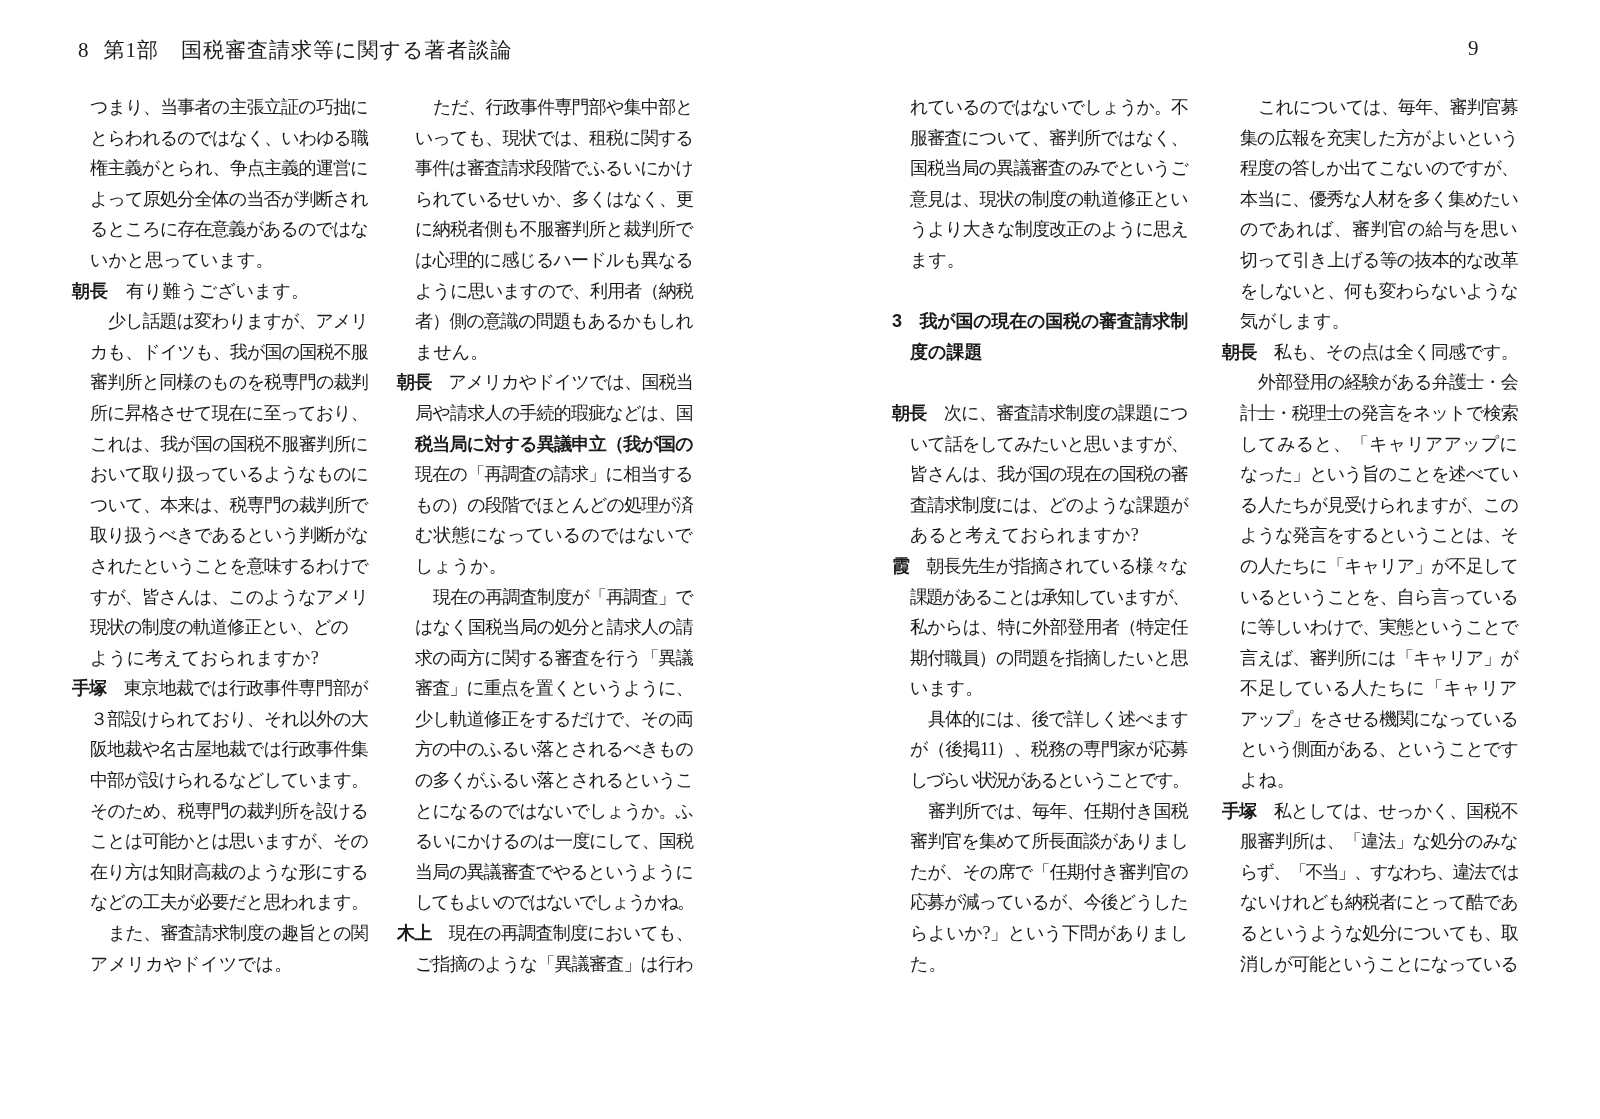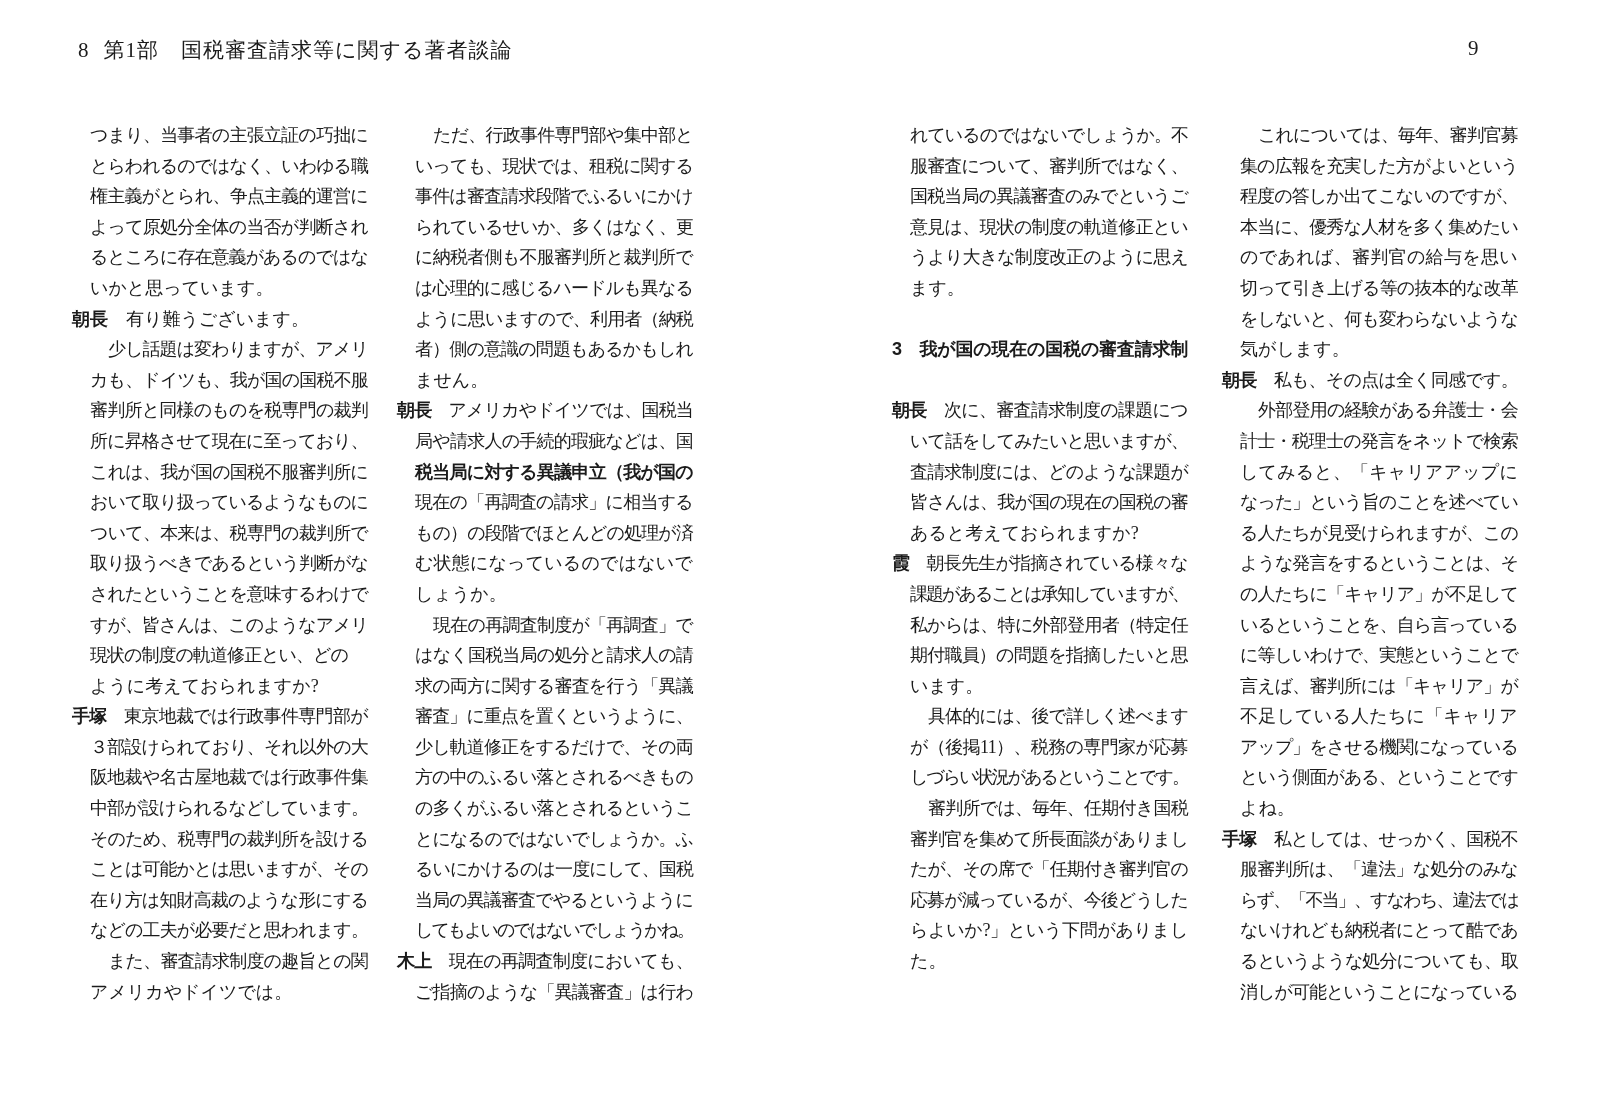--- a/index.html
+++ b/index.html
@@ -31,21 +31,21 @@
     font-size: 21px;
     letter-spacing: 1px;
     white-space: nowrap;
   }
   #head-left  { left: 78px; }
   #head-right { left: 668px; }
   .head-title { margin-left: 14px; }
 
   .col {
     position: absolute;
-    top: 120px;
+    top: 92px;
     width: 296px;
   }
   #c1 { left: 72px; }
   #c2 { left: 397px; }
   #c3 { left: 92px; }
   #c4 { left: 422px; }
 
   .ln {
     height: 30.6px;
     line-height: 30.6px;
@@ -140,25 +140,26 @@
   </div>
   <div class="col" id="c3">
       <div class="ln ind1" style="letter-spacing: -0.994141px;"><span class="tx" style="margin-right: 0.994141px;">れているのではないでしょうか。不</span></div>
       <div class="ln ind1" style="letter-spacing: -0.835938px;"><span class="tx" style="margin-right: 0.835938px;">服審査について、審判所ではなく、</span></div>
       <div class="ln ind1" style="letter-spacing: -0.835938px;"><span class="tx" style="margin-right: 0.835938px;">国税当局の異議審査のみでというご</span></div>
       <div class="ln ind1" style="letter-spacing: -0.756836px;"><span class="tx" style="margin-right: 0.756836px;">意見は、現状の制度の軌道修正とい</span></div>
       <div class="ln ind1" style="letter-spacing: -0.888672px;"><span class="tx" style="margin-right: 0.888672px;">うより大きな制度改正のように思え</span></div>
       <div class="ln ind1"><span class="tx">ます。</span></div>
       <div class="ln ind0"></div>
       <div class="ln ind0 hd" style="letter-spacing: -0.217831px;"><span class="tx" style="margin-right: 0.217831px;">3　我が国の現在の国税の審査請求制</span></div>
+      <div class="ln ind1 hd"><span class="tx">度の課題</span></div>
       <div class="ln ind0"></div>
       <div class="ln ind0" style="letter-spacing: -0.6875px;"><b class="sp">朝長　</b><span class="tx" style="margin-right: 0.6875px;">次に、審査請求制度の課題につ</span></div>
       <div class="ln ind1" style="letter-spacing: -0.967773px;"><span class="tx" style="margin-right: 0.967773px;">いて話をしてみたいと思いますが、</span></div>
+      <div class="ln ind1" style="letter-spacing: -0.80957px;"><span class="tx" style="margin-right: 0.80957px;">皆さんは、我が国の現在の国税の審</span></div>
       <div class="ln ind1" style="letter-spacing: -0.835938px;"><span class="tx" style="margin-right: 0.835938px;">査請求制度には、どのような課題が</span></div>
-      <div class="ln ind1" style="letter-spacing: -0.80957px;"><span class="tx" style="margin-right: 0.80957px;">皆さんは、我が国の現在の国税の審</span></div>
       <div class="ln ind1"><span class="tx">あると考えておられますか?</span></div>
       <div class="ln ind0" style="letter-spacing: -0.761949px;"><b class="sp">霞　</b><span class="tx" style="margin-right: 0.761949px;">朝長先生が指摘されている様々な</span></div>
       <div class="ln ind1" style="letter-spacing: -1.94485px;"><span class="tx" style="margin-right: 1.94485px;">課題があることは承知していますが、</span></div>
       <div class="ln ind1" style="letter-spacing: -0.730469px;"><span class="tx" style="margin-right: 0.730469px;">私からは、特に外部登用者（特定任</span></div>
       <div class="ln ind1" style="letter-spacing: -0.783203px;"><span class="tx" style="margin-right: 0.783203px;">期付職員）の問題を指摘したいと思</span></div>
       <div class="ln ind1"><span class="tx">います。</span></div>
       <div class="ln ind2" style="letter-spacing: -0.891667px;"><span class="tx" style="margin-right: 18px; font-family: Liberation Mono, monospace;">具体的には、後で詳しく述べます</span></div>
       <div class="ln ind1" style="letter-spacing: -0.624081px;"><span class="tx" style="margin-right: 0.624081px;">が（後掲11）、税務の専門家が応募</span></div>
       <div class="ln ind1" style="letter-spacing: -1.99449px;"><span class="tx" style="margin-right: 1.99449px;">しづらい状況があるということです。</span></div>
       <div class="ln ind2" style="letter-spacing: -0.751042px;"><span class="tx" style="margin-right: 0.751042px;">審判所では、毎年、任期付き国税</span></div>

